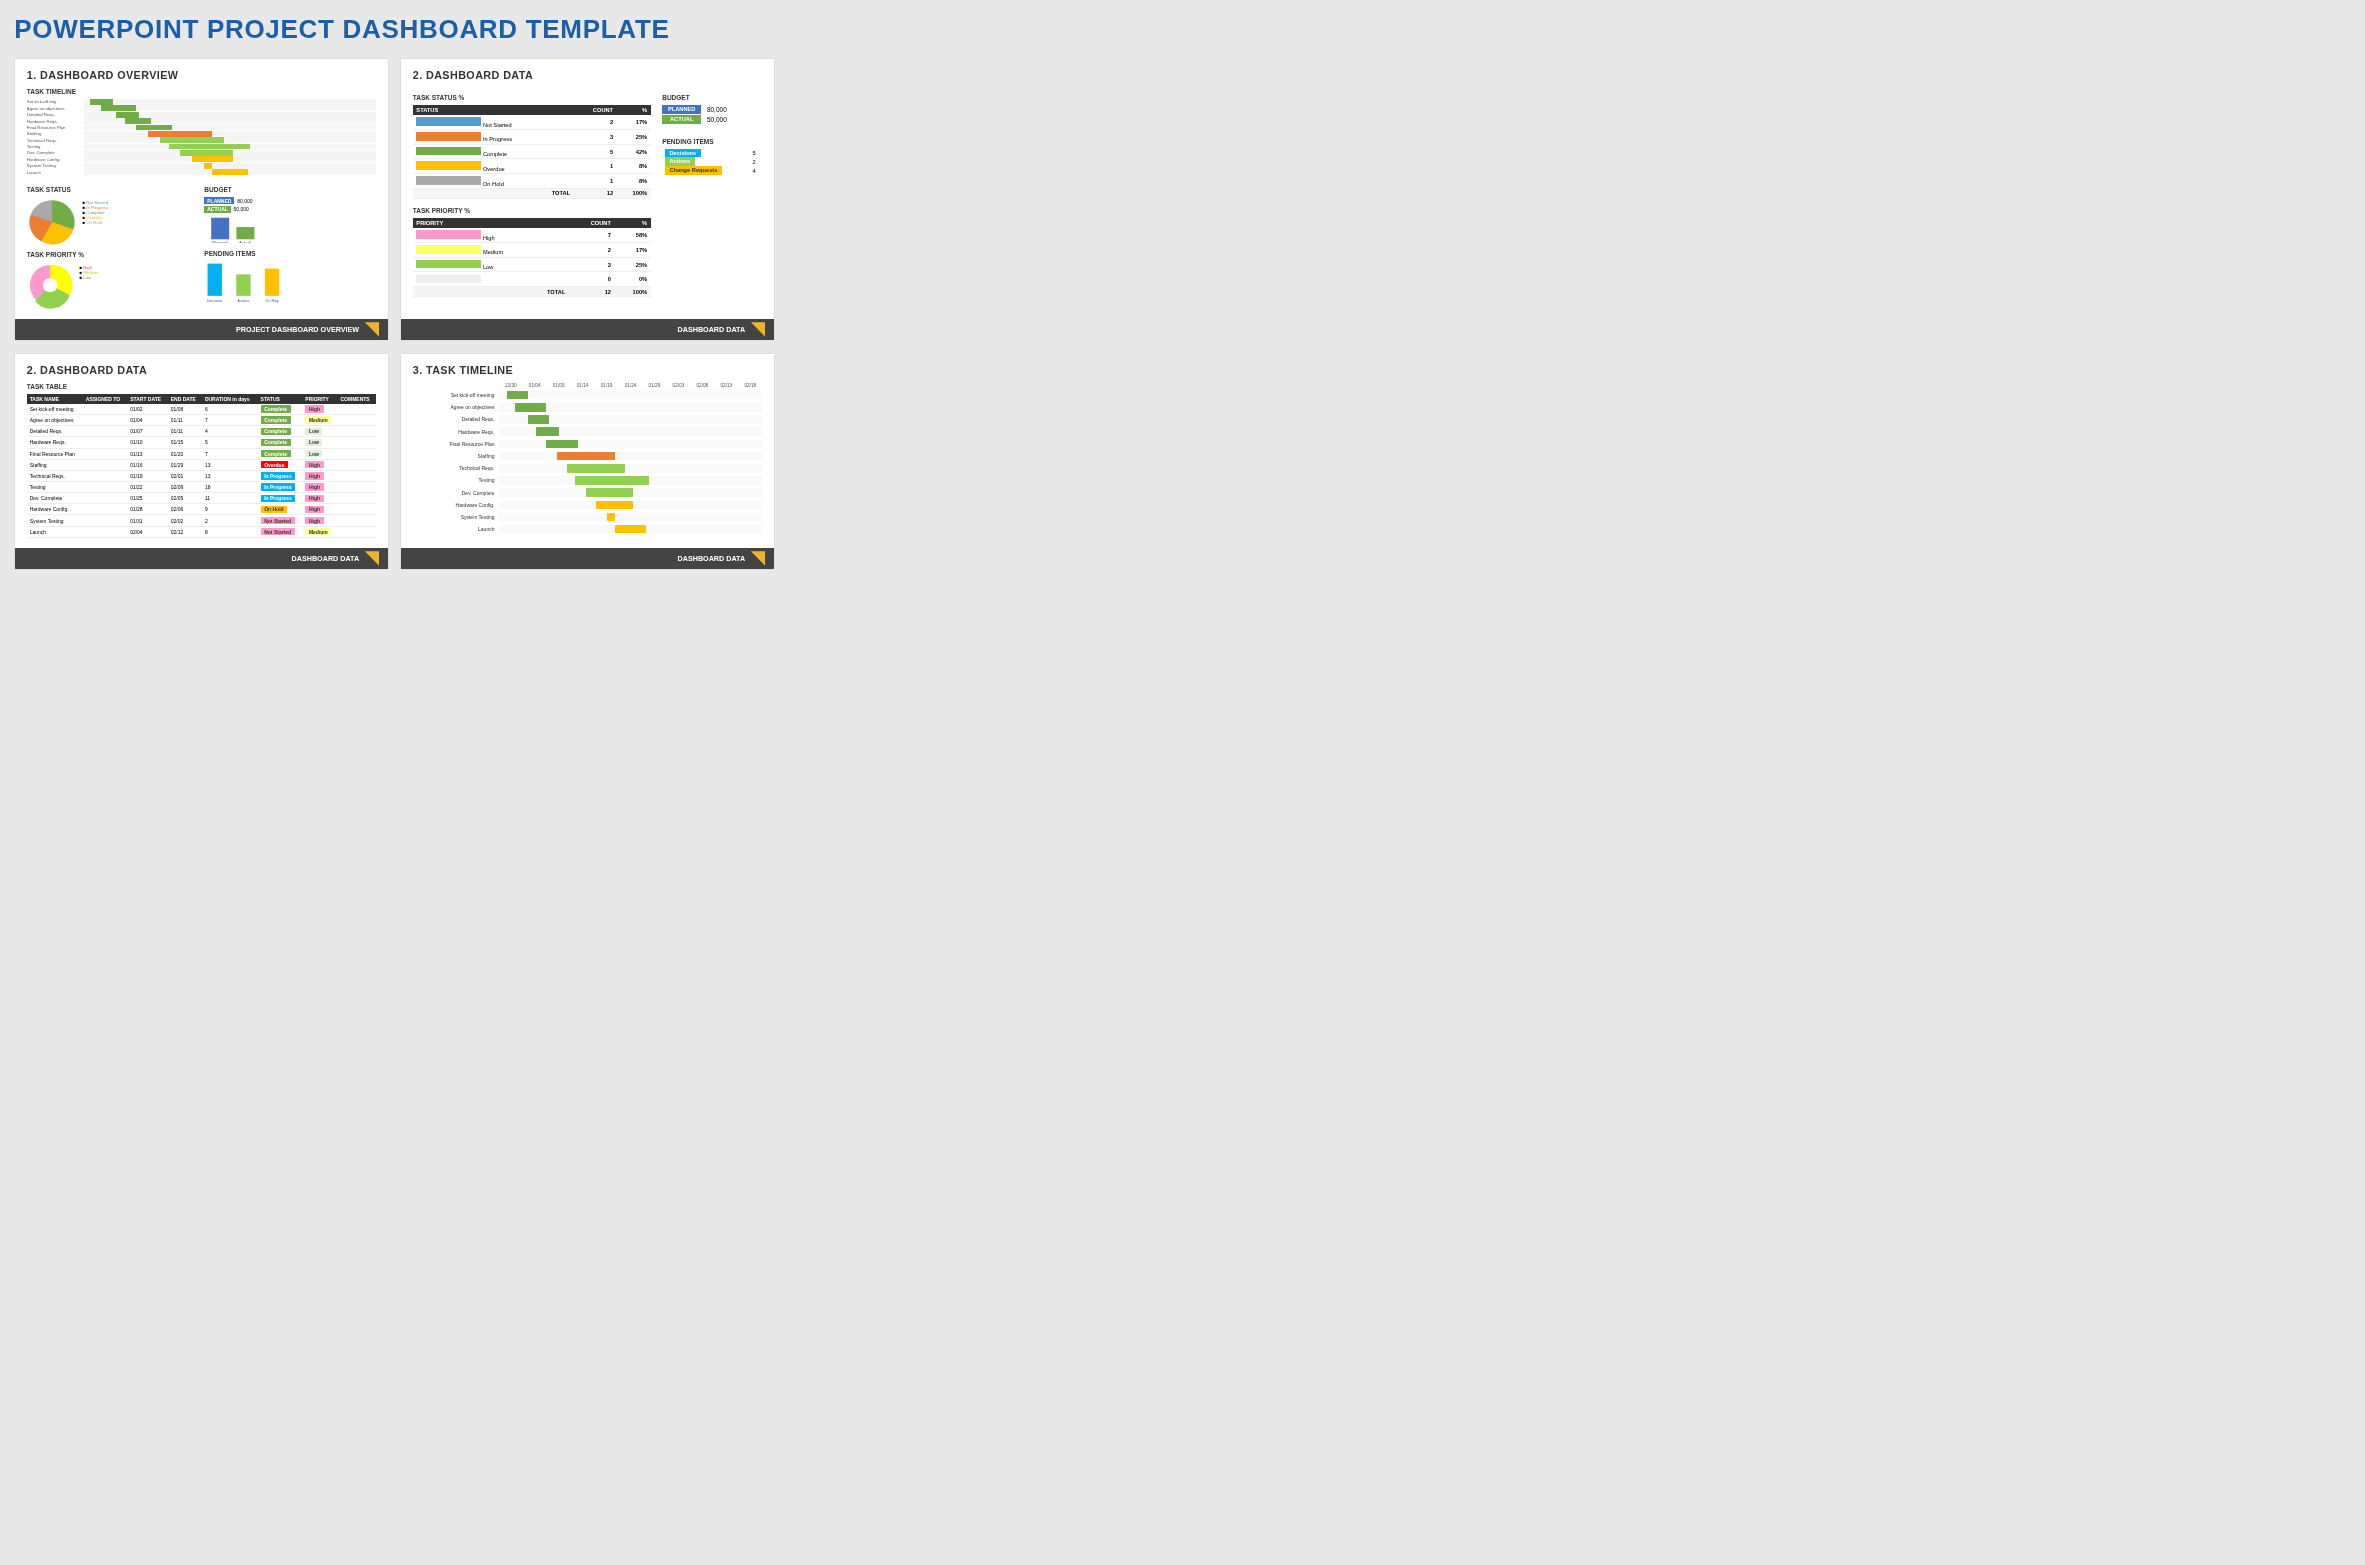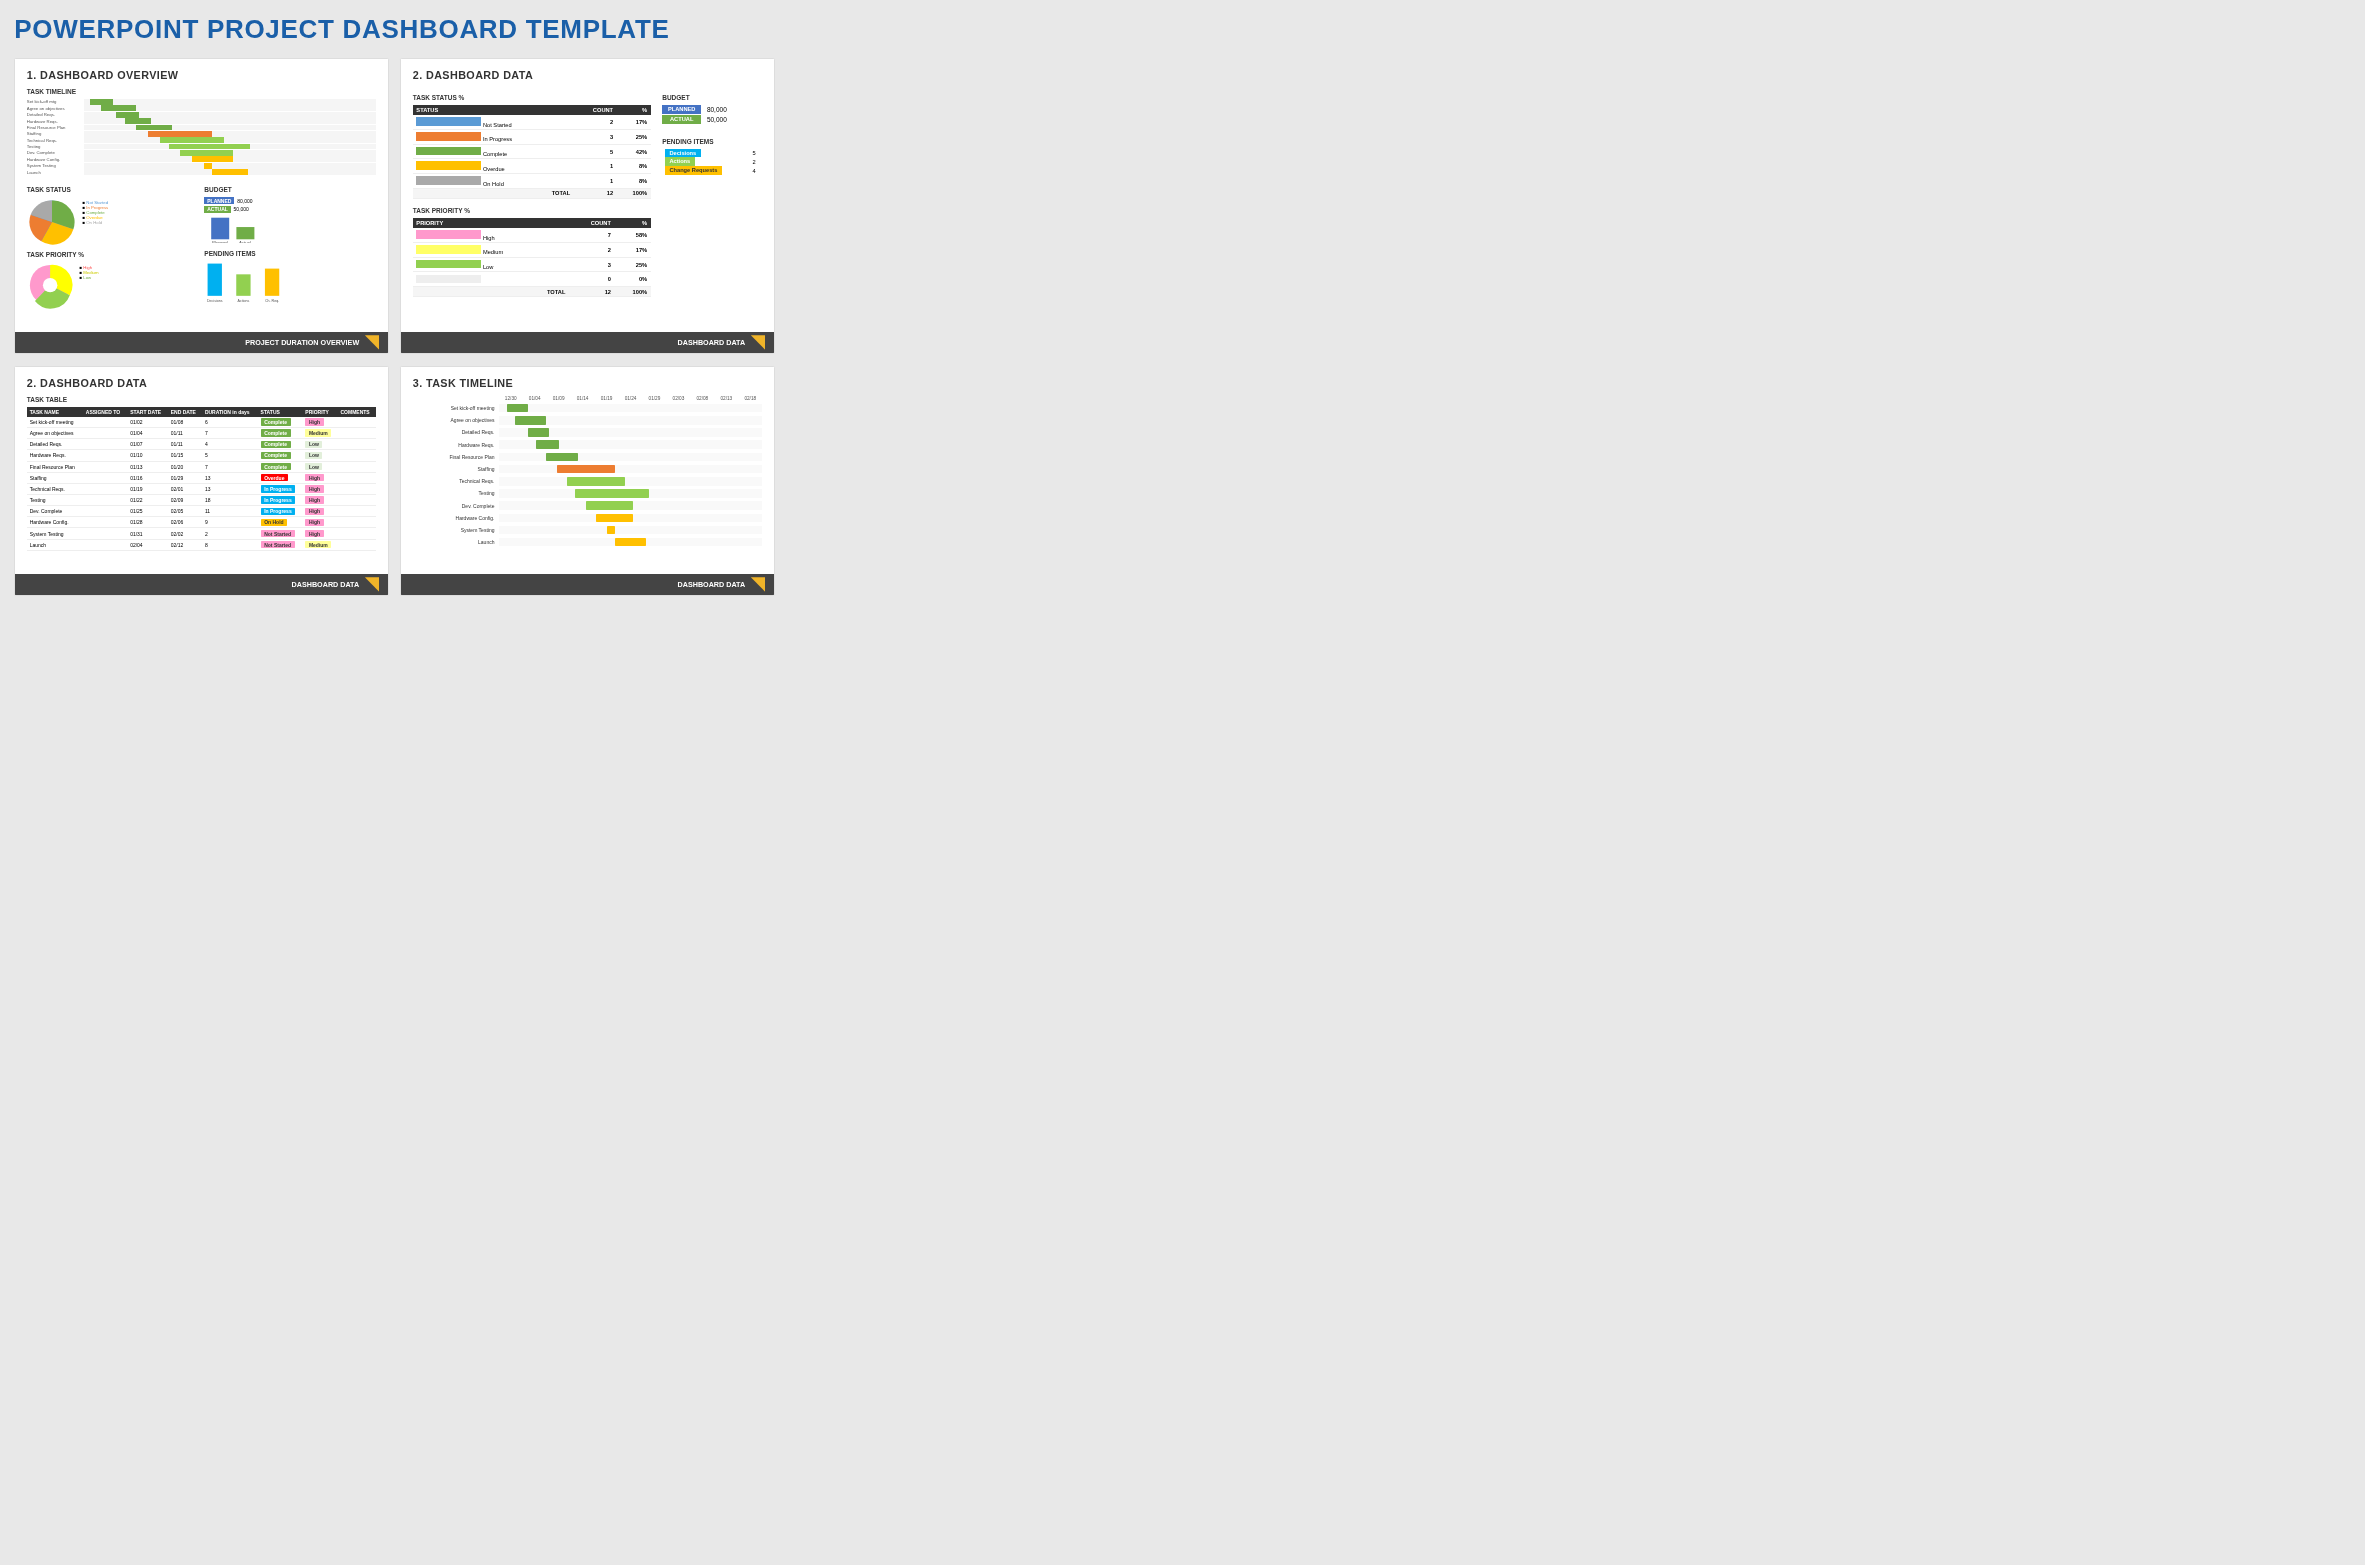--- a/index.html
+++ b/index.html
@@ -23,21 +23,20 @@
       grid-template-rows: auto auto;
       gap: 11.5px;
     }
     .panel {
       background: #fff;
       border: 0.7px solid #ddd;
       border-radius: 1.4px;
       overflow: hidden;
       display: flex;
       flex-direction: column;
-      gap: 13px;
     }
     .panel-content {
       padding: 10px 11.5px;
       flex: 1;
     }
     .panel-footer {
       background: #444;
       color: #fff;
       font-size: 7.2px;
       font-weight: bold;
@@ -429,21 +428,21 @@
             <rect x="45" y="20" width="20" height="30" fill="#92d050"></rect>
             <rect x="85" y="12" width="20" height="38" fill="#ffc000"></rect>
             <text x="15" y="58" font-size="5" text-anchor="middle" fill="#555">Decisions</text>
             <text x="55" y="58" font-size="5" text-anchor="middle" fill="#555">Actions</text>
             <text x="95" y="58" font-size="5" text-anchor="middle" fill="#555">Ch. Req.</text>
           </svg>
         </div>
       </div>
     </div>
     <div class="panel-footer">
-      <span>PROJECT DURATION OVERVIEW</span>
+      <span>PROJECT DASHBOARD OVERVIEW</span>
       <span class="yellow-accent"></span>
     </div>
   </div>
 
   <div class="panel">
     <div class="panel-content">
       <div class="section-title">2. Dashboard Data</div>
 
       <div class="two-col">
         <div class="col-left">

